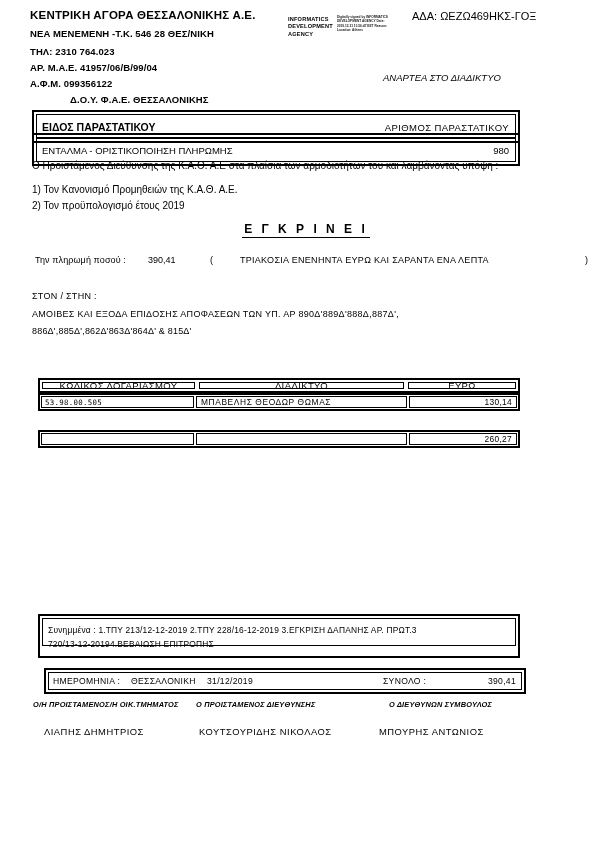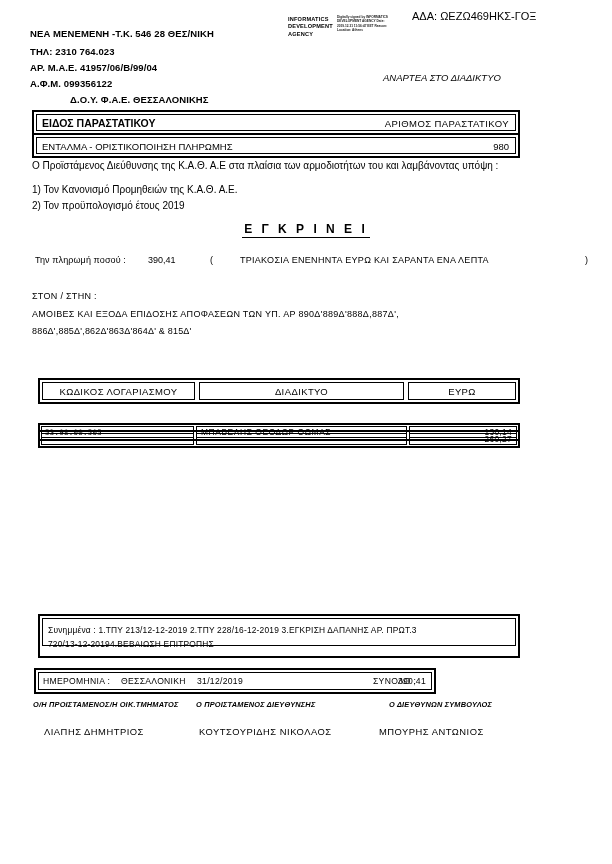--- a/index.html
+++ b/index.html
@@ -71,21 +71,21 @@
   
   .bar-outer {
     left: 32px;
     width: 488px;
     border: 2.5px solid #000;
     box-sizing: border-box;
   }
   .bar-inner {
     margin: 2px;
     border: 1px solid #000;
-    height: 17px;
+    height: 25px;
     position: relative;
     box-sizing: border-box;
   }
   .bar-inner .lft {
     position: absolute; left: 5px; top: 50%;
     transform: translateY(-50%);
     white-space: nowrap;
   }
   .bar-inner .rgt {
     position: absolute; right: 6px; top: 50%;
@@ -120,21 +120,21 @@
   .pay-row .words { letter-spacing: 0.3px; }
   .pay-row .par2 { display:inline-block; padding-left: 96px; }
 
   .ston { left: 32px; top: 291px; font-size: 9px; letter-spacing: 0.3px; }
   .acc-l1 { left: 32px; top: 309px; font-size: 9px; letter-spacing: 0.3px; white-space: nowrap; }
   .acc-l2 { left: 32px; top: 326px; font-size: 9px; letter-spacing: 0.2px; white-space: nowrap; }
 
   
   .tbl-head {
     left: 38px; top: 378px;
-    width: 482px; height: 26px;
+    width: 482px; height: 15px;
     border: 2.5px solid #000;
     box-sizing: border-box;
     display: flex;
   }
   .tbl-head .cell {
     border: 1px solid #000;
     margin: 2px;
     display: flex;
     align-items: center;
     justify-content: center;
@@ -178,22 +178,22 @@
     margin: 2px;
     border: 1px solid #000;
     height: 28px;
     box-sizing: border-box;
     padding: 4px 5px 0 5px;
     font-size: 8.4px;
     line-height: 14px;
     letter-spacing: 0.2px;
   }
   .date-box {
-    left: 34px; top: 668px;
-    width: 402px; height: 26px;
+    left: 44px; top: 668px;
+    width: 482px; height: 26px;
     border: 2.5px solid #000;
     box-sizing: border-box;
   }
   .date-inner {
     margin: 2px;
     border: 1px solid #000;
     height: 18px;
     box-sizing: border-box;
     position: relative;
     font-size: 8.6px;
@@ -219,20 +219,21 @@
     font-size: 9.4px;
     letter-spacing: 0.5px;
     white-space: nowrap;
   }
 </style>
 </head>
 <body>
 
 <div class="page">
 
+  <div class="abs org-title">ΚΕΝΤΡΙΚΗ ΑΓΟΡΑ ΘΕΣΣΑΛΟΝΙΚΗΣ Α.Ε.</div>
   <div class="abs org-line" style="top:28px;">ΝΕΑ ΜΕΝΕΜΕΝΗ -Τ.Κ. 546 28 ΘΕΣ/ΝΙΚΗ</div>
   <div class="abs org-line" style="top:46px;">ΤΗΛ: 2310 764.023</div>
   <div class="abs org-line" style="top:62px;">ΑΡ. Μ.Α.Ε. 41957/06/Β/99/04</div>
   <div class="abs org-line" style="top:78px;">Α.Φ.Μ. 099356122</div>
   <div class="abs org-line" style="top:94px;margin-left:40px;">Δ.Ο.Υ. Φ.Α.Ε. ΘΕΣΣΑΛΟΝΙΚΗΣ</div>
 
   <div class="abs ida-logo">INFORMATICS DEVELOPMENT AGENCY</div>
   <div class="abs ida-sig">Digitally signed by INFORMATICS DEVELOPMENT AGENCY Date: 2019.12.31 11:56:47 EET Reason: Location: Athens</div>
 
   <div class="abs ada">ΑΔΑ: ΩΕΖΩ469ΗΚΣ-ΓΟΞ</div>
@@ -267,21 +268,21 @@
   <div class="abs ston">ΣΤΟΝ / ΣΤΗΝ  :</div>
   <div class="abs acc-l1">ΑΜΟΙΒΕΣ ΚΑΙ ΕΞΟΔΑ ΕΠΙΔΟΣΗΣ ΑΠΟΦΑΣΕΩΝ ΤΩΝ ΥΠ. ΑΡ 890Δ'889Δ'888Δ,887Δ',</div>
   <div class="abs acc-l2">886Δ',885Δ',862Δ'863Δ'864Δ'  &amp;  815Δ'</div>
 
   <div class="abs tbl-head">
     <div class="cell c-code">ΚΩΔΙΚΟΣ  ΛΟΓΑΡΙΑΣΜΟΥ</div>
     <div class="cell c-desc">ΔΙΑΔΙΚΤΥΟ</div>
     <div class="cell c-eur">ΕΥΡΩ</div>
   </div>
 
-  <div class="abs tbl-row" style="top:423px;">
+  <div class="abs tbl-row" style="top:393px;">
     <div class="cell code c-code">53.98.00.505</div>
     <div class="cell desc c-desc">ΜΠΑΒΕΛΗΣ  ΘΕΟΔΩΡ ΘΩΜΑΣ</div>
     <div class="cell eur c-eur">130,14</div>
   </div>
 
   <div class="abs tbl-row" style="top:430px;">
     <div class="cell code c-code"></div>
     <div class="cell desc c-desc"></div>
     <div class="cell eur c-eur">260,27</div>
   </div>

